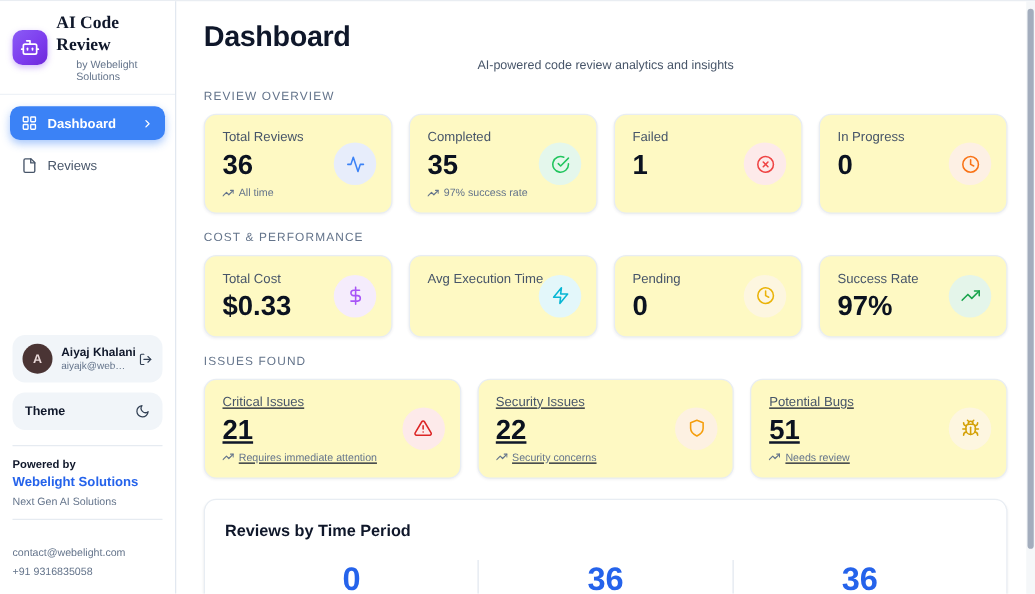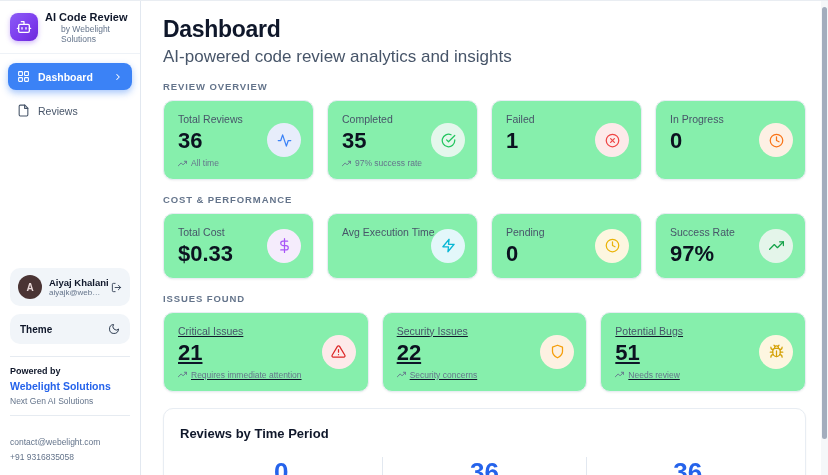--- a/index.html
+++ b/index.html
@@ -7,21 +7,21 @@
     font-family:"Liberation Sans", sans-serif; color:#0f172a; }
   .app { display:flex; width:828px; height:475px; border-top:1px solid #e9edf2; position:relative; }
 
   
   .sidebar { width:141px; min-width:141px; border-right:1px solid #e2e8f0; display:flex; flex-direction:column; background:#fff; }
   .brand { display:flex; align-items:center; gap:7px; padding:9px 8px 9px 10px; border-bottom:1px solid #eef2f7; }
   .brand-logo { width:28px; height:28px; border-radius:8px; flex:0 0 auto;
     background:linear-gradient(135deg,#8b5cf6,#7c3aed 60%,#6d28d9); color:#fff;
     display:flex; align-items:center; justify-content:center; box-shadow:0 2px 5px rgba(124,58,237,.35); }
   .brand-logo svg { width:16px; height:16px; }
-  .brand-title { font-size:11px; font-weight:bold; line-height:1.3; }
+  .brand-title { font-size:14px; font-weight:bold; line-height:1.3;font-family:Liberation Serif, serif; }
   .brand-sub { font-size:8.5px; color:#64748b;padding-left:16px; }
   .nav { padding:9px 8px; display:flex; flex-direction:column; gap:7px; }
   .nav-item { display:flex; align-items:center; gap:8px; padding:7px 9px; border-radius:8px;
     font-size:10.5px; color:#475569; cursor:pointer; }
   .nav-item svg { width:13px; height:13px; flex:0 0 auto; }
   .nav-item.active { background:#3b82f6; color:#fff; font-weight:bold; box-shadow:0 3px 7px rgba(59,130,246,.45); }
   .nav-item .chev { margin-left:auto; }
   .nav-item .chev svg { width:10px; height:10px; }
 
   .side-bottom { margin-top:auto; padding:8px 10px 10px; }
@@ -38,25 +38,25 @@
   .theme-card svg { width:12px; height:12px; color:#334155; }
   .side-foot { border-top:1px solid #e6ebf1; margin-top:12px; padding-top:9px; }
   .powered { font-size:9px; font-weight:bold; }
   .company { font-size:10.5px; font-weight:bold; color:#2563eb; margin-top:4px; cursor:pointer; }
   .tagline { font-size:8.5px; color:#64748b; margin-top:4px; }
   .contact { border-top:1px solid #e6ebf1; margin-top:9px; padding-top:19px; font-size:8.5px; color:#64748b; line-height:1.75; }
 
   
   .main { flex:1; padding:15px 22px 0; overflow:hidden; }
   .page-title { font-size:23px; font-weight:bold; letter-spacing:-.3px; }
-  .page-sub { font-size:17px; color:#475569; margin:4px 0 10px; }
-  .section-label { font-size:9.5px; font-weight:bold; color:#64748b; letter-spacing:.9px;
+  .page-sub { font-size:10px; color:#475569; margin:4px 0 10px;text-align:center; }
+  .section-label { font-size:9.5px; font-weight:normal; color:#64748b; letter-spacing:.9px;
     text-transform:uppercase; margin:14px 0 8px; }
   .card-grid { display:grid; gap:13px; }
-  .stat-card { background:#86efac; border:1px solid #e8edf3; border-radius:10px; padding:12px 14px 11px;
+  .stat-card { background:#fef9c3; border:1px solid #e8edf3; border-radius:10px; padding:12px 14px 11px;
     position:relative; box-shadow:0 1px 2px rgba(15,23,42,.05); }
   .stat-label { font-size:10.5px; color:#475569; margin-bottom:3px; }
   .stat-value { font-size:22px; font-weight:bold; color:#0b1220; line-height:1.15; }
   .stat-caption { display:flex; align-items:center; gap:4px; font-size:8.5px; color:#64748b; margin-top:5px; }
   .stat-caption svg { width:9px; height:9px; color:#64748b; }
   .stat-icon { position:absolute; right:12px; top:50%; transform:translateY(-50%);
     width:34px; height:34px; border-radius:50%; display:flex; align-items:center; justify-content:center; }
   .stat-icon svg { width:15px; height:15px; }
 
   .chart-card { background:#fff; border:1px solid #e8edf3; border-radius:10px; margin-top:16px;

